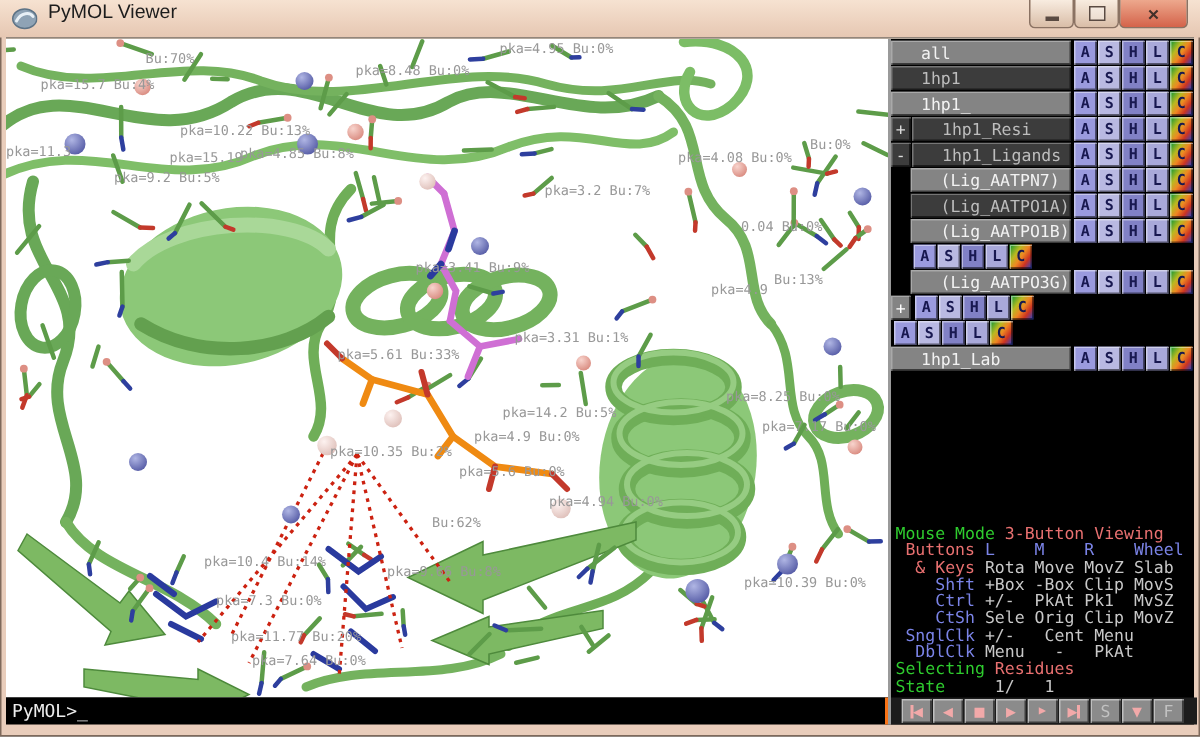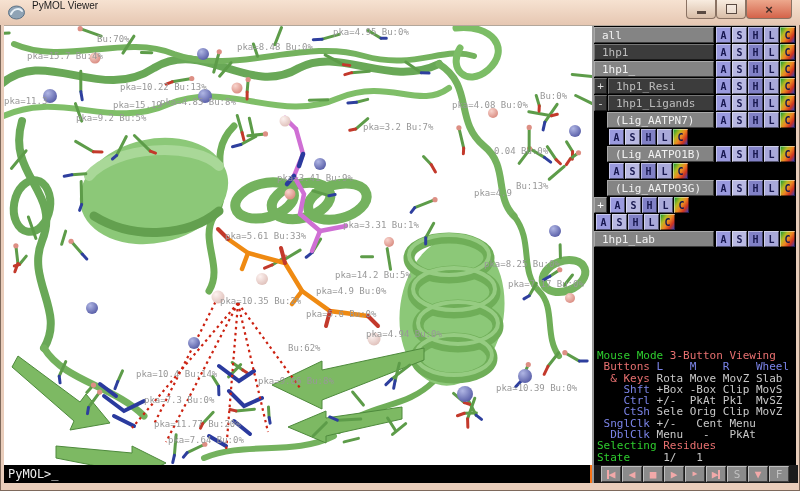--- a/index.html
+++ b/index.html
@@ -3,21 +3,21 @@
 <meta charset="utf-8">
 <style>
   html,body{margin:0;padding:0;background:#555;}
   #win{position:relative;width:800px;height:491px;background:#e9cdbb;
        font-family:"Liberation Sans",sans-serif;overflow:hidden;
        box-shadow:inset 0 0 0 1px #7e695b;}
   
   #titlebar{position:absolute;left:0;top:0;width:800px;height:25px;
     background:linear-gradient(#f6e2d1,#e6c7b2);}
   #title-icon{position:absolute;left:8px;top:5px;width:17px;height:15px;}
-  #title-text{position:absolute;left:32px;top:0;font-size:10px;color:#1c1c1c;}
+  #title-text{position:absolute;left:32px;top:0;font-size:13px;color:#1c1c1c;}
   #win-controls{position:absolute;right:8px;top:0;display:flex;}
   .wbtn{height:19px;border:1px solid #8a7263;border-top:none;
     border-radius:0 0 4px 4px;display:flex;align-items:center;justify-content:center;
     box-sizing:border-box;cursor:default;}
   .wbtn.min,.wbtn.max{width:30px;background:linear-gradient(#f8ece0,#d9bda7);}
   .wbtn.close{width:46px;background:linear-gradient(#eda astroturf 0,#e09a7e,#cf5f45);}
   .wbtn.close{background:linear-gradient(#eda88d,#d4634a);}
   .min-bar{width:9px;height:3px;background:#5a4a42;margin-top:6px;}
   .max-box{width:9px;height:8px;border:1px solid #5a4a42;background:rgba(255,255,255,.35);}
   .close-x{font-size:13px;font-weight:bold;color:#43302a;line-height:1;}
@@ -32,21 +32,21 @@
   #cmdbar{position:absolute;left:0;top:439px;width:586px;height:18px;background:#000;
     border-right:2px solid #f97316;}
   #cmdtext{position:absolute;left:4px;top:2px;font-family:"DejaVu Sans Mono",monospace;
     font-size:12px;color:#ededed;}
   
   #sidebar{position:absolute;left:588px;top:0;width:204px;height:457px;background:#000;
     border-left:2px solid #9a9a9a;box-sizing:border-box;}
   #object-rows{position:absolute;left:0;top:1px;width:100%;}
   .orow{display:flex;height:16px;margin-bottom:1px;align-items:stretch;
     font-family:"DejaVu Sans Mono",monospace;font-size:11px;cursor:default;}
-  .ocell{display:flex;align-items:center;padding-left:8px;flex:1;
+  .ocell{display:flex;align-items:center;padding-left:20px;flex:1;
     box-shadow:inset 1px 1px 0 rgba(255,255,255,.30),inset -1px -1px 0 rgba(0,0,0,.55);}
   .tone-gray .ocell{background:#848484;color:#f2f2f2;}
   .tone-dark .ocell{background:#3c3c3c;color:#bdbdbd;}
   .exp{width:13px;margin-right:1px;display:flex;align-items:center;justify-content:center;
     flex:none;box-shadow:inset 1px 1px 0 rgba(255,255,255,.30),inset -1px -1px 0 rgba(0,0,0,.55);}
   .tone-gray .exp{background:#848484;color:#fff;}
   .tone-dark .exp{background:#3c3c3c;color:#ddd;}
   .indent-pad{width:13px;flex:none;background:#000;}
   .btns{display:flex;flex:none;margin-left:2px;}
   .ab{width:15px;margin-right:1px;display:flex;align-items:center;justify-content:center;
@@ -502,20 +502,23 @@
             <div class="btns">
               <div class="ab" style="background: rgb(154, 154, 222);">A</div>
               <div class="ab" style="background: rgb(185, 185, 226);">S</div>
               <div class="ab" style="background: rgb(129, 129, 198);">H</div>
               <div class="ab" style="background: rgb(169, 169, 218);">L</div>
               <div class="ab" style="background: linear-gradient(125deg, rgb(47, 158, 47) 8%, rgb(185, 185, 33) 32%, rgb(238, 136, 34) 52%, rgb(204, 51, 34) 74%, rgb(51, 68, 187) 96%);">C</div>
             </div>
           </div>
           <div class="orow tone-dark">
             <div class="indent-pad"></div>
+            <div class="ocell">
+              <span>(Lig_AATPO1A)</span>
+            </div>
             <div class="btns">
               <div class="ab" style="background: rgb(154, 154, 222);">A</div>
               <div class="ab" style="background: rgb(185, 185, 226);">S</div>
               <div class="ab" style="background: rgb(129, 129, 198);">H</div>
               <div class="ab" style="background: rgb(169, 169, 218);">L</div>
               <div class="ab" style="background: linear-gradient(125deg, rgb(47, 158, 47) 8%, rgb(185, 185, 33) 32%, rgb(238, 136, 34) 52%, rgb(204, 51, 34) 74%, rgb(51, 68, 187) 96%);">C</div>
             </div>
           </div>
           <div class="orow tone-gray">
             <div class="indent-pad"></div>

